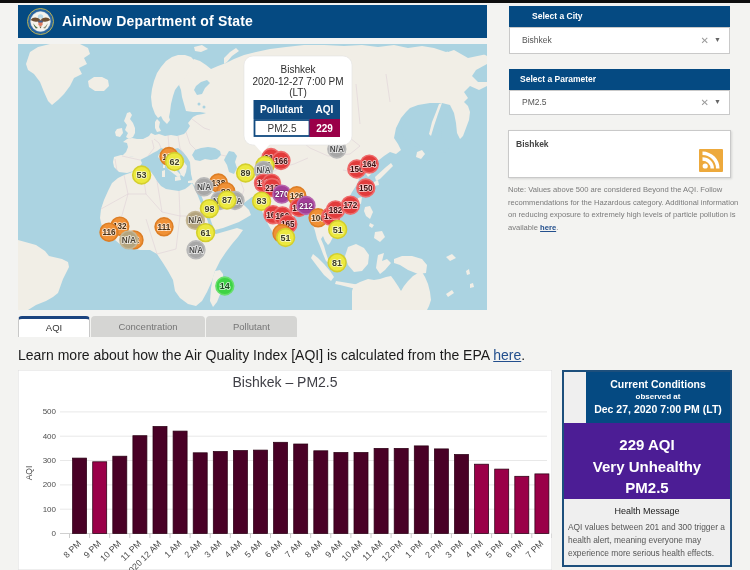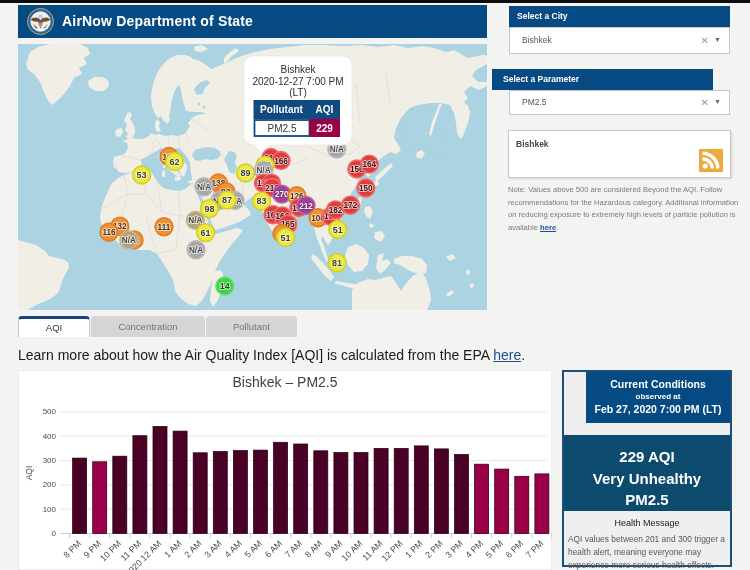--- a/index.html
+++ b/index.html
@@ -211,25 +211,25 @@
 <text x="280" y="51.5" font-size="10" fill="#2e2e2e" text-anchor="middle" font-family="Liberation Sans,sans-serif">(LT)</text>
 <rect x="235.5" y="56" width="86.5" height="19" fill="#104a80"></rect>
 <text x="263.5" y="69" font-size="10" font-weight="bold" fill="#ffffff" text-anchor="middle" font-family="Liberation Sans,sans-serif">Pollutant</text>
 <text x="306.5" y="69" font-size="10" font-weight="bold" fill="#ffffff" text-anchor="middle" font-family="Liberation Sans,sans-serif">AQI</text>
 <rect x="236.5" y="76" width="55" height="16" fill="#ffffff" stroke="#104a80" stroke-width="1.8"></rect>
 <rect x="291.5" y="75" width="30.5" height="18" fill="#9a0048"></rect>
 <text x="264" y="88" font-size="10" fill="#333" text-anchor="middle" font-family="Liberation Sans,sans-serif">PM2.5</text>
 <text x="306.5" y="88" font-size="10" font-weight="bold" fill="#ffffff" text-anchor="middle" font-family="Liberation Sans,sans-serif">229</text>
 </g>
   </svg>
-<div class="abs" style="left:509px;top:6px;width:221px;height:21px;background:#054a82;color:#fff;font-size:8.5px;font-weight:bold;line-height:21px;padding-left:8px;">Select a City</div>
+<div class="abs" style="left:509px;top:6px;width:221px;height:21px;background:#054a82;color:#fff;font-size:8.5px;font-weight:bold;line-height:21px;padding-left:23px;">Select a City</div>
 <div class="abs" style="left:509px;top:27px;width:221px;height:27px;background:#fff;border:1px solid #c9c9c9;font-size:8.5px;color:#555;line-height:25px;padding-left:12px;">Bishkek
 <span style="position:absolute;right:20px;top:0;color:#999;font-size:10px;">✕</span>
 <span style="position:absolute;right:8px;top:-1px;color:#666;font-size:7px;">▼</span></div>
-<div class="abs" style="left:492px;top:69px;width:221px;height:21px;background:#054a82;color:#fff;font-size:8.5px;font-weight:bold;line-height:21px;padding-left:11px;">Select a Parameter</div>
+<div class="abs" style="left:509px;top:69px;width:221px;height:21px;background:#054a82;color:#fff;font-size:8.5px;font-weight:bold;line-height:21px;padding-left:11px;">Select a Parameter</div>
 <div class="abs" style="left:509px;top:90px;width:221px;height:25px;background:#fff;border:1px solid #c9c9c9;font-size:8.5px;color:#555;line-height:23px;padding-left:12px;">PM2.5
 <span style="position:absolute;right:20px;top:0;color:#999;font-size:10px;">✕</span>
 <span style="position:absolute;right:8px;top:-1px;color:#666;font-size:7px;">▼</span></div>
 <div class="abs" style="left:508px;top:130px;width:223px;height:48px;background:#fff;border:1px solid #c9c9c9;box-shadow:1px 1px 2px rgba(0,0,0,0.12);">
 <div style="position:absolute;left:7px;top:8px;font-size:8.5px;font-weight:bold;color:#444;">Bishkek</div>
 <svg style="position:absolute;right:7px;bottom:5px;" width="24" height="23" viewBox="0 0 24 23">
 <rect width="24" height="23" rx="1" fill="#eda93c"></rect>
 <circle cx="6.2" cy="17" r="2.6" fill="#fff"></circle>
 <path d="M3.5,8.2 A11.5,11.3 0 0 1 15,19.5 L11.5,19.5 A8,7.8 0 0 0 3.5,11.7 Z" fill="#fff"></path>
 <path d="M3.5,2.6 A17,16.7 0 0 1 20.5,19.5 L17,19.5 A13.5,13.3 0 0 0 3.5,6.1 Z" fill="#fff"></path>
@@ -327,21 +327,21 @@
     <line x1="453.5" y1="163.5" x2="453.5" y2="168.0" stroke="#cccccc" stroke-width="1"></line>
     <line x1="473.6" y1="163.5" x2="473.6" y2="168.0" stroke="#cccccc" stroke-width="1"></line>
     <line x1="493.7" y1="163.5" x2="493.7" y2="168.0" stroke="#cccccc" stroke-width="1"></line>
     <line x1="513.8" y1="163.5" x2="513.8" y2="168.0" stroke="#cccccc" stroke-width="1"></line>
     <line x1="533.9" y1="163.5" x2="533.9" y2="168.0" stroke="#cccccc" stroke-width="1"></line>
   </svg>
 <div class="abs" style="left:562px;top:370px;width:170px;height:197px;border:2px solid #1d4f7c;background:#efefef;">
 <div style="background:#054a82;color:#fff;text-align:center;height:51px;margin-left:22px;">
 <div style="font-size:10.5px;font-weight:bold;padding-top:6px;">Current Conditions</div>
 <div style="font-size:8px;font-weight:bold;margin-top:2px;">observed at</div>
-<div style="font-size:10.5px;font-weight:bold;margin-top:2px;">Feb 27, 2020 7:00 PM (LT)</div>
+<div style="font-size:10.5px;font-weight:bold;margin-top:2px;">Dec 27, 2020 7:00 PM (LT)</div>
 </div>
-<div style="background:#0c4a6e;color:#fff;text-align:center;height:76px;font-weight:bold;font-size:15px;margin-top:12px;">
+<div style="background:#4c1d95;color:#fff;text-align:center;height:76px;font-weight:bold;font-size:15px;">
 <div style="padding-top:13px;">229 AQI</div>
 <div style="margin-top:5px;">Very Unhealthy</div>
 <div style="margin-top:4px;">PM2.5</div>
 </div>
 <div style="text-align:center;font-size:9px;font-weight:normal;color:#1b1b1b;padding-top:7px;">Health Message</div>
 <div style="font-size:8.4px;color:#565656;line-height:13px;padding:5px 2px 0 4px;">AQI values between 201 and 300 trigger a<br>health alert, meaning everyone may<br>experience more serious health effects.</div>
 </div>
 </body></html>

